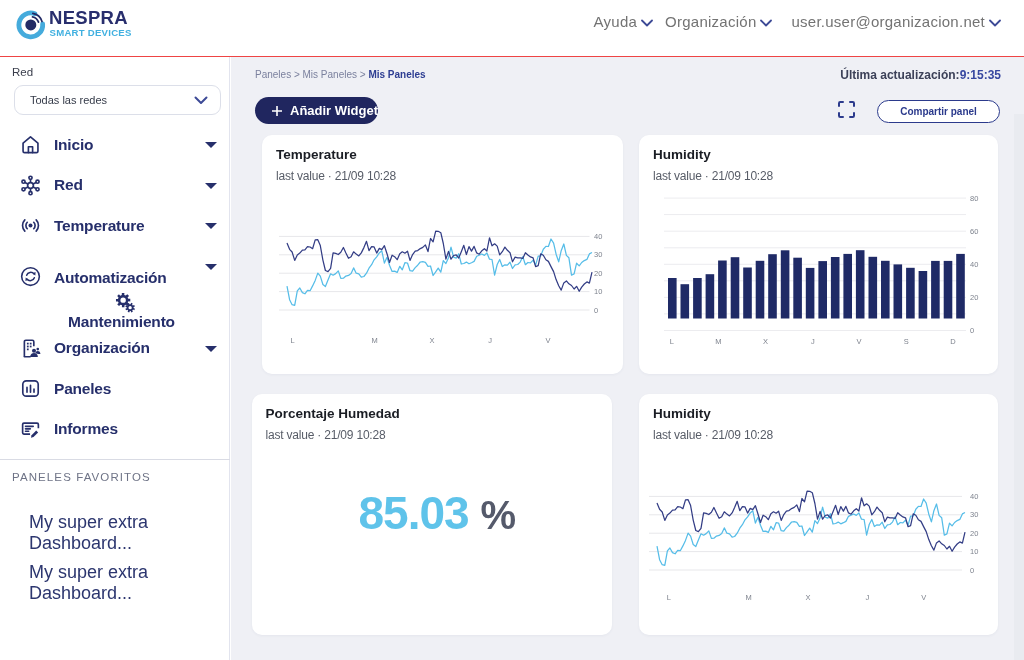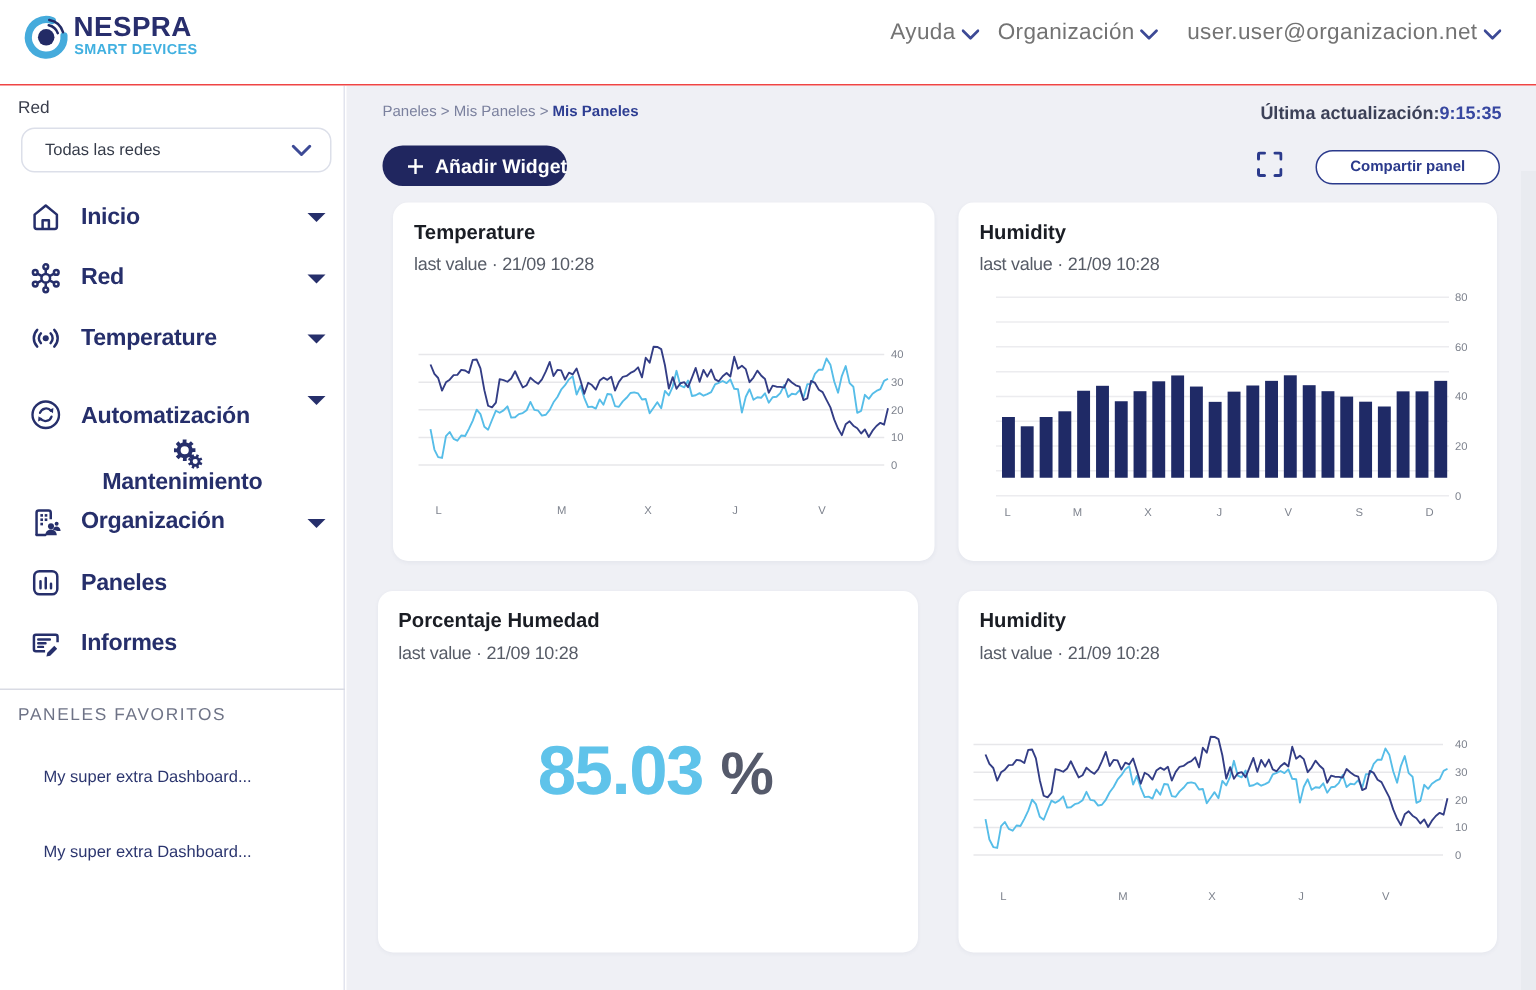--- a/index.html
+++ b/index.html
@@ -11,21 +11,21 @@
 #main { position:absolute; left:231px; top:57px; width:793px; height:603px; background:#eff0f5; }
 .redlabel { position:absolute; left:12px; top:9px; font-size:11.5px; color:#3a3e4c; }
 .select { position:absolute; left:14px; top:28px; width:207px; height:30px; background:#fff; border:1px solid #dcdfe9; border-radius:9px; display:flex; align-items:center; padding:0 12px 0 15px; font-size:11px; color:#353b49; }
 .select span { flex:1; }
 .menu-item { position:absolute; left:0; width:230px; height:41px; display:flex; align-items:center; }
 .menu-item .mico { width:21px; height:21px; margin-left:20px; }
 .menu-item .mtxt { margin-left:13px; font-size:15.5px; font-weight:bold; color:#262f6b; letter-spacing:-0.2px; }
 .caret { position:absolute; right:13px; top:50%; margin-top:-2.5px; width:0; height:0; border-left:6px solid transparent; border-right:6px solid transparent; border-top:6.5px solid #262f6b; }
 .divider { position:absolute; left:0; top:402px; width:230px; height:1px; background:#d9dbe4; }
 .favhead { position:absolute; left:12px; top:414px; font-size:11.5px; letter-spacing:1.1px; color:#6e7386; }
-.favlink { position:absolute; left:29px; font-size:11px; color:#2c366f; }
+.favlink { position:absolute; left:29px; font-size:18px; color:#2c366f; }
 .breadcrumb { position:absolute; left:24px; top:12px; font-size:10px; color:#7b819e; }
 .breadcrumb b { color:#2d3d92; font-weight:bold; }
 .lastupd { position:absolute; right:23px; top:11px; font-size:12px; font-weight:bold; color:#3c4158; }
 .lastupd span { color:#3747a0; }
 .btn-add { position:absolute; left:24px; top:40px; width:123px; height:27px; border-radius:14px; background:#20265f; color:#fff; font-size:13px; font-weight:bold; display:flex; align-items:center; justify-content:flex-end; }
 .btn-add svg { margin-right:7px; }
 .fsicon { position:absolute; right:169px; top:44px; }
 .btn-share { position:absolute; right:24px; top:43px; width:123px; height:23px; border-radius:12px; background:#fff; border:1.5px solid #2b3a8c; color:#2b3a8c; font-size:10px; font-weight:bold; display:flex; align-items:center; justify-content:center; }
 .card { position:absolute; background:#fff; border-radius:10px; box-shadow:0 1px 3px rgba(40,50,90,0.05); }
 .card .ctitle { position:absolute; left:14px; top:12px; font-size:13.5px; font-weight:bold; color:#1a1d24; }

